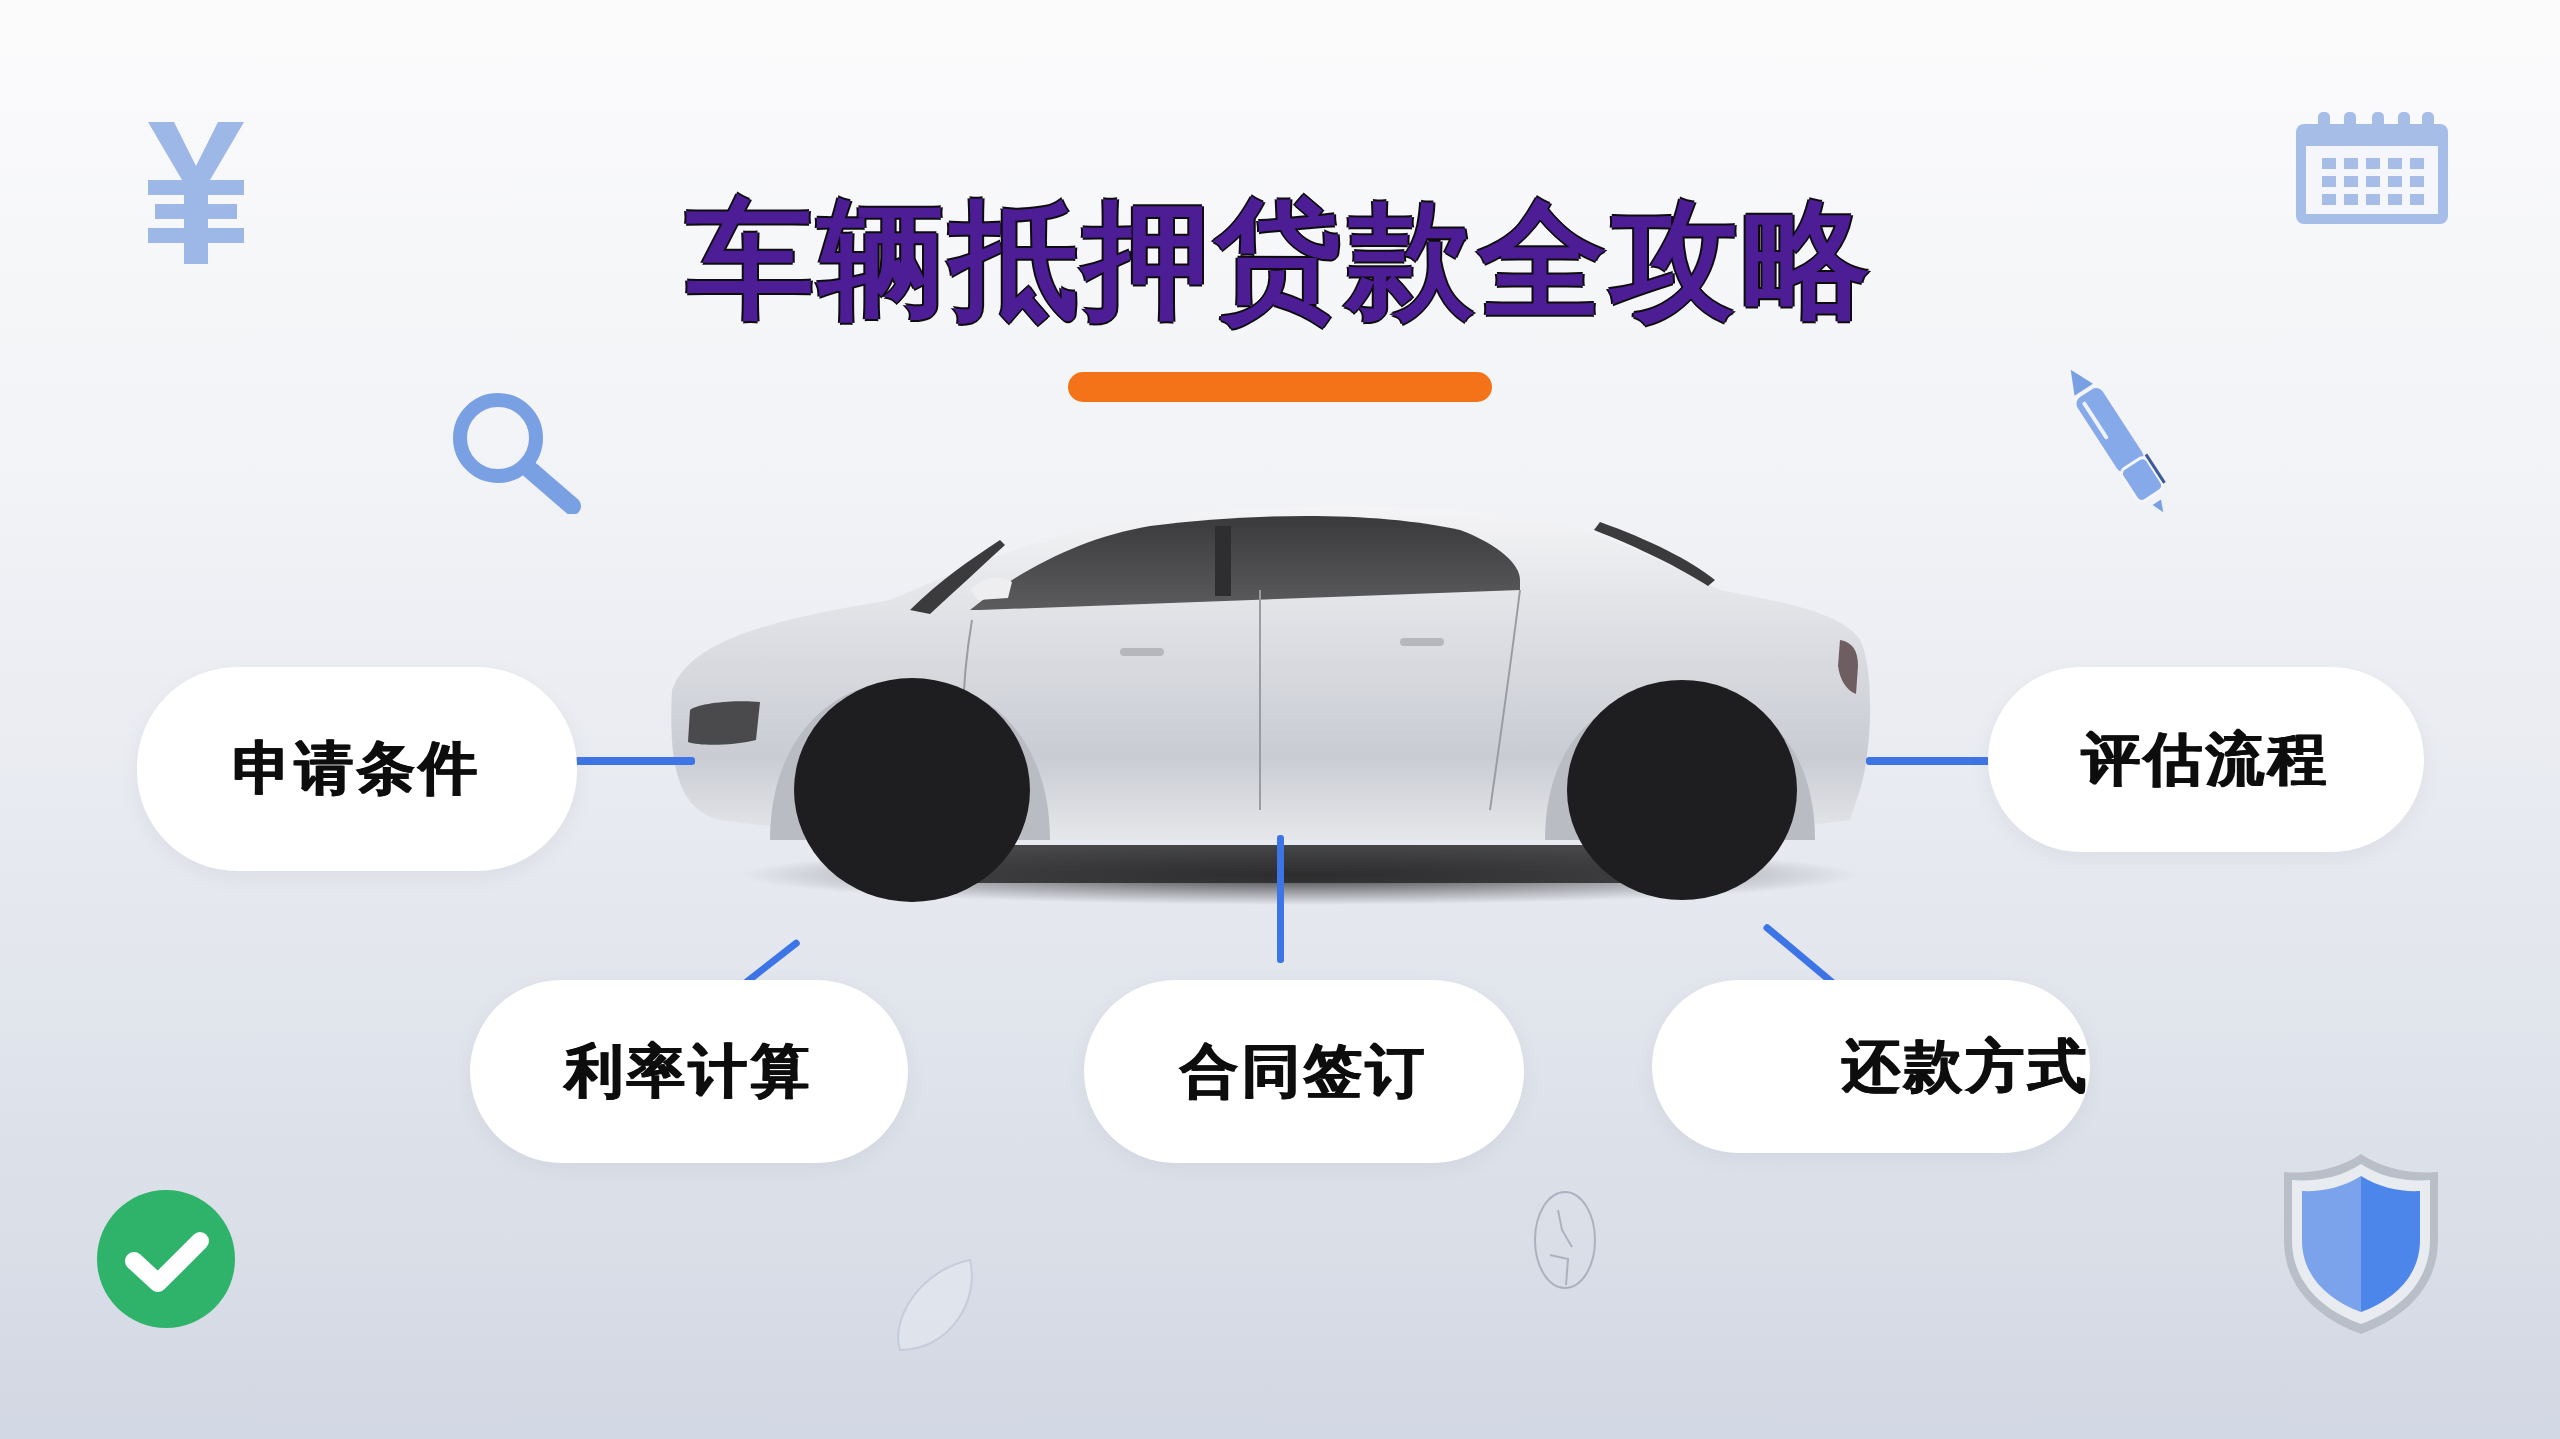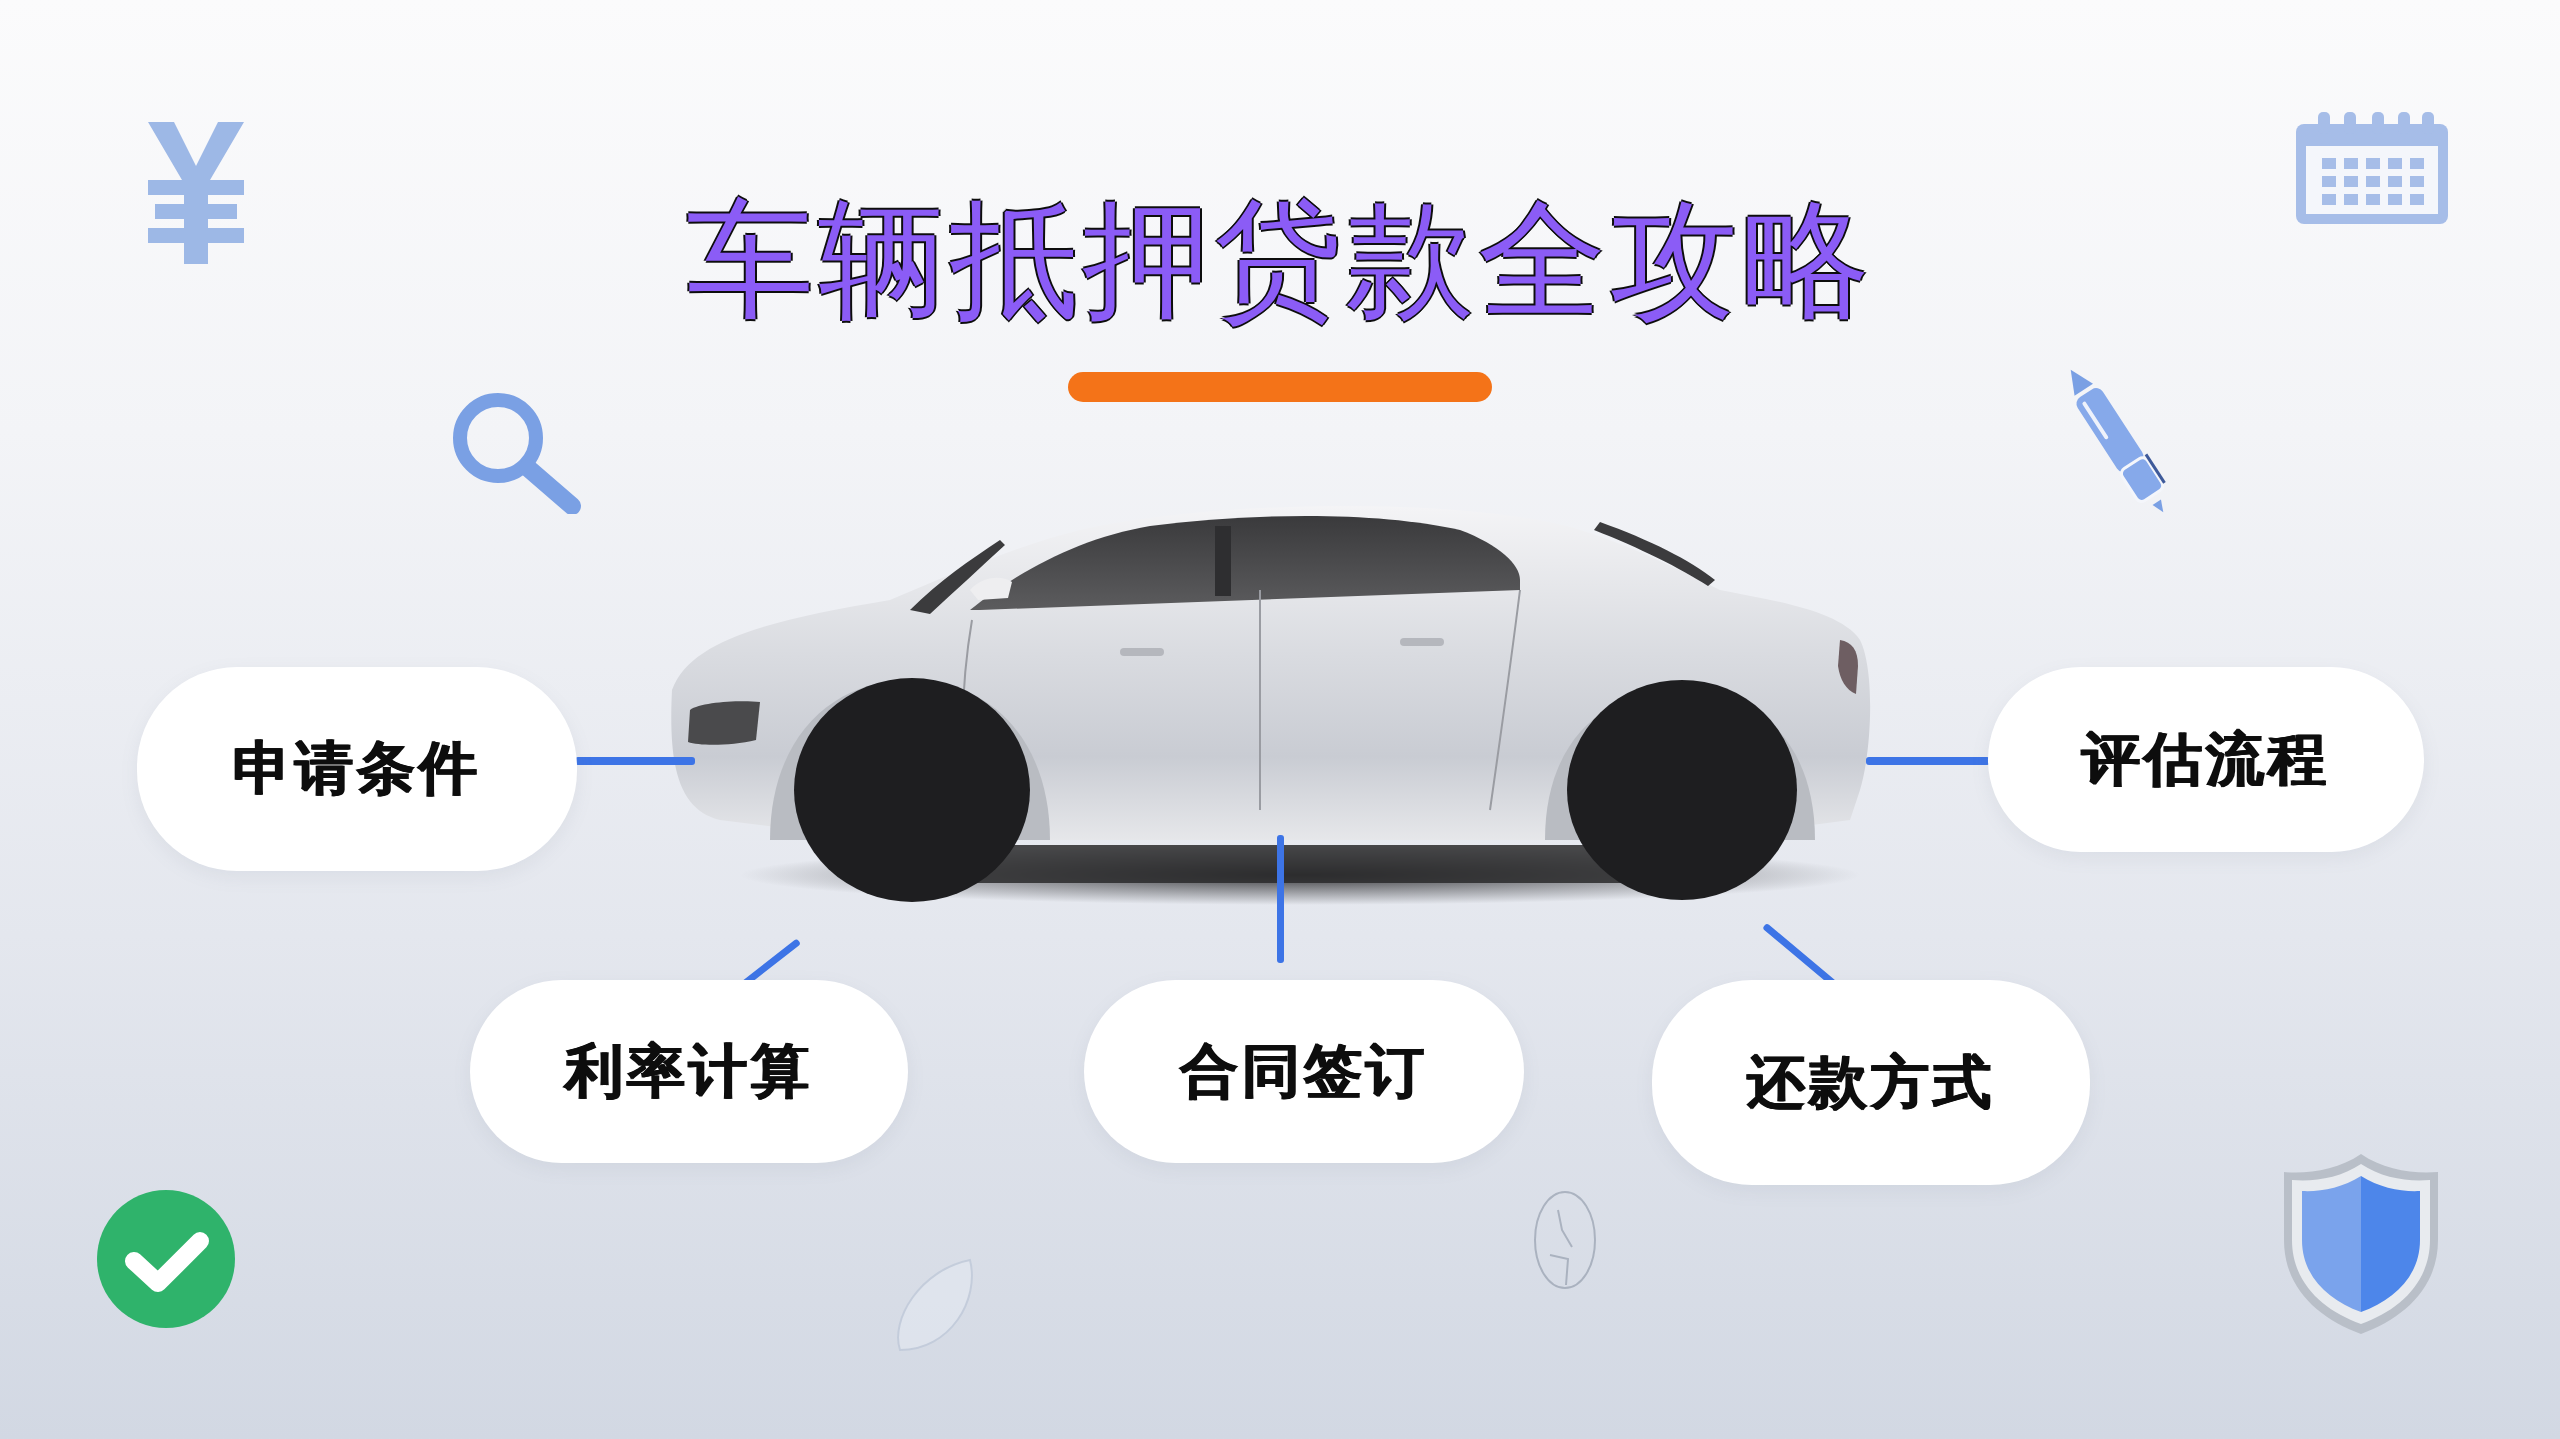--- a/index.html
+++ b/index.html
@@ -4,21 +4,21 @@
   <style>
     html, body { margin: 0; padding: 0; }
     body {
       width: 2560px; height: 1439px; overflow: hidden; position: relative;
       background: linear-gradient(180deg, #fbfbfc 0%, #f3f4f7 30%, #e4e7ee 65%, #d2d8e3 100%);
       font-family: "DejaVu Sans", "Liberation Sans", sans-serif;
     }
     .abs { position: absolute; }
     .title {
       position: absolute; left: 0; width: 2560px; top: 185px; text-align: center;
-      font-size: 128px; font-weight: 400; color: #8b5cf6; letter-spacing: 4px;
+      font-size: 128px; font-weight: 700; color: #4c1d95; letter-spacing: 4px;
       line-height: 150px;
       text-shadow: 2px 0 0 #0d0d0d, -2px 0 0 #0d0d0d, 0 2px 0 #0d0d0d, 0 -2px 0 #0d0d0d;
     }
     .underline {
       position: absolute; left: 1068px; top: 372px; width: 424px; height: 30px;
       border-radius: 15px; background: #f47318;
     }
     .pill {
       position: absolute; background: #ffffff; border-radius: 100px;
       display: flex; align-items: center; justify-content: center;
@@ -184,15 +184,15 @@
 </div>
 <div class="pill" style="left:1988px;top:667px;width:436px;height:185px;">
   <span>评估流程</span>
 </div>
 <div class="pill" style="left:470px;top:980px;width:438px;height:183px;">
   <span>利率计算</span>
 </div>
 <div class="pill" style="left:1084px;top:980px;width:440px;height:183px;">
   <span>合同签订</span>
 </div>
-<div class="pill" style="left:1652px;top:980px;width:438px;height:205px;">
+<div class="pill" style="left:1652px;top:980px;width:438px;height:173px;justify-content:flex-end;">
   <span>还款方式</span>
 </div>
 
 </body></html>

